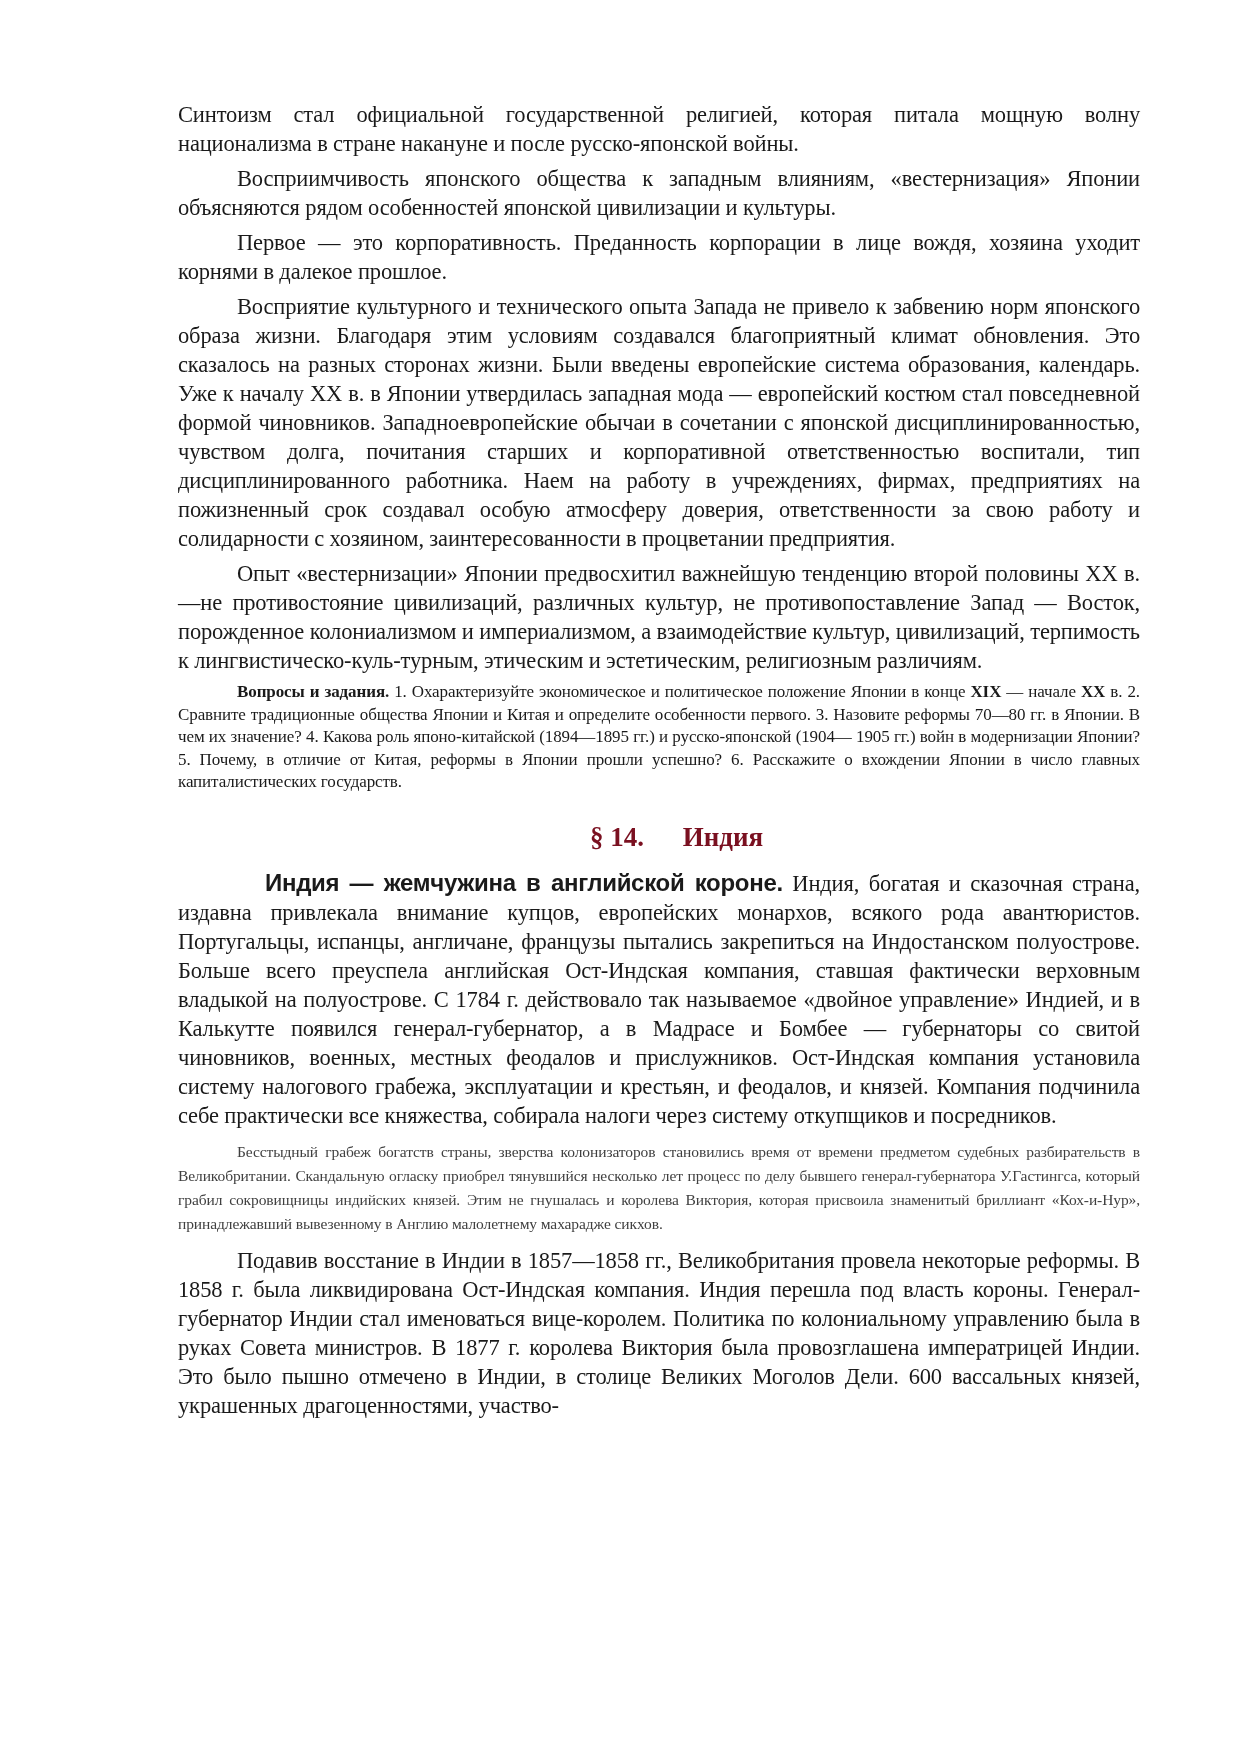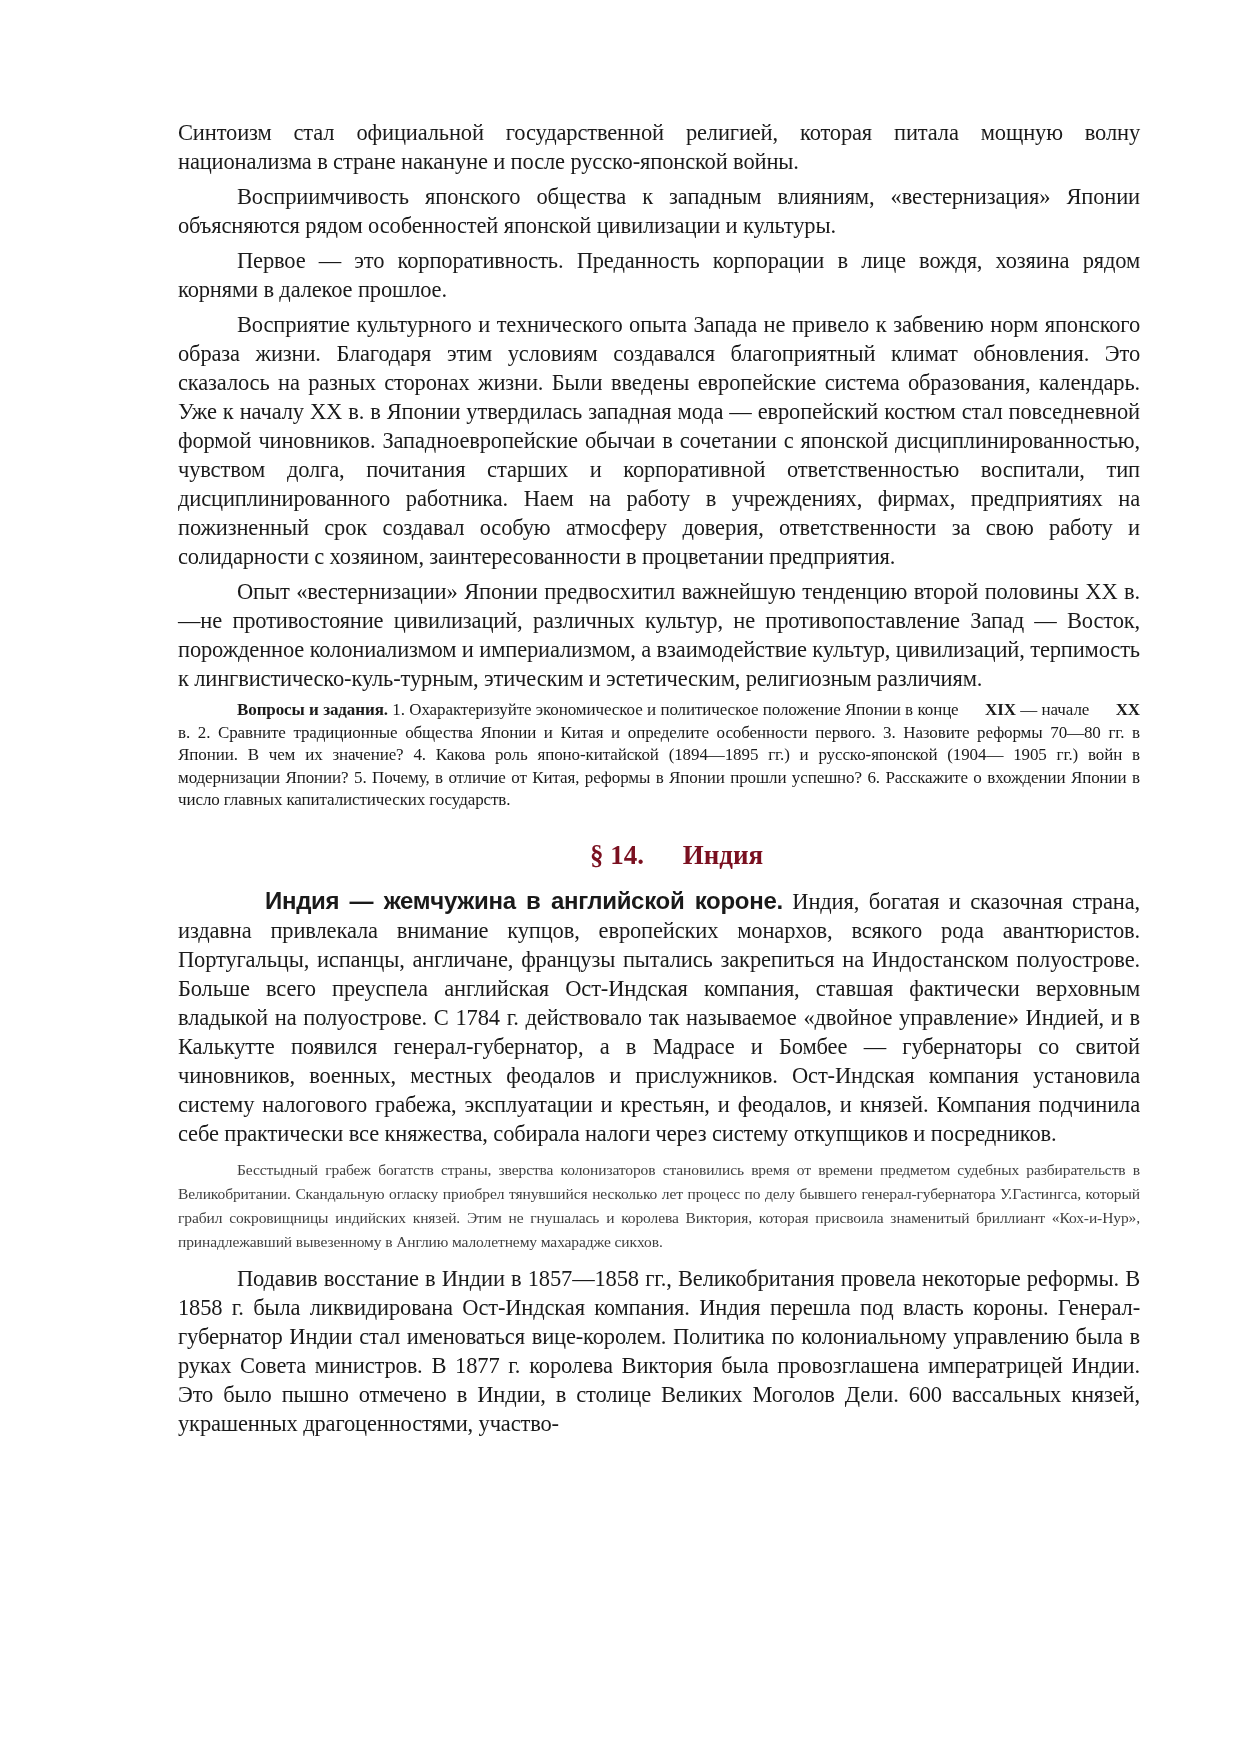--- a/index.html
+++ b/index.html
@@ -11,21 +11,21 @@
     width: 1239px;
     height: 1754px;
     position: relative;
     overflow: hidden;
     font-family: "Liberation Serif", "DejaVu Serif", serif;
     color: #1a1a1a;
   }
   .page {
     position: absolute;
     left: 178px;
-    top: 118px;
+    top: 100px;
     width: 962px;
   }
   .p {
     font-size: 22.5px;
     line-height: 29px;
     margin: 0 0 6px 0;
     text-align: justify;
     text-indent: 59px;
     letter-spacing: -0.15px;
   }
@@ -68,30 +68,30 @@
     color: #1a1a1a;
   }
   .heading .num {
     color: #7a1020;
     margin-left: 35px;
   }
   .heading .title {
     color: #7a1020;
     margin-left: 32px;
   }
-  b { font-weight: bold; margin-left: 22px; }
+  b { font-weight: bold; }
 </style>
 </head>
 <body>
 
 <div class="page">
 
   <p class="p first">Синтоизм стал официальной государственной религией, которая питала мощную волну национализма в стране накануне и после русско-японской войны.</p>
   <p class="p">Восприимчивость японского общества к западным влияниям, «вестернизация» Японии объясняются рядом особенностей японской цивилизации и культуры.</p>
-  <p class="p">Первое — это корпоративность. Преданность корпорации в лице вождя, хозяина рядом корнями в далекое прошлое.</p>
+  <p class="p">Первое — это корпоративность. Преданность корпорации в лице вождя, хозяина уходит корнями в далекое прошлое.</p>
   <p class="p">Восприятие культурного и технического опыта Запада не привело к забвению норм японского образа жизни. Благодаря этим условиям создавался благоприятный климат обновления. Это сказалось на разных сторонах жизни. Были введены европейские система образования, календарь. Уже к началу XX в. в Японии утвердилась западная мода — европейский костюм стал повседневной формой чиновников. Западноевропейские обычаи в сочетании с японской дисциплинированностью, чувством долга, почитания старших и корпоративной ответственностью воспитали, тип дисциплинированного работника. Наем на работу в учреждениях, фирмах, предприятиях на пожизненный срок создавал особую атмосферу доверия, ответственности за свою работу и солидарности с хозяином, заинтересованности в процветании предприятия.</p>
   <p class="p">Опыт «вестернизации» Японии предвосхитил важнейшую тенденцию второй половины XX в. —не противостояние цивилизаций, различных культур, не противопоставление Запад — Восток, порожденное колониализмом и империализмом, а взаимодействие культур, цивилизаций, терпимость к лингвистическо-куль-турным, этическим и эстетическим, религиозным различиям.</p>
 
   <p class="small questions"><span class="bold-lead">Вопросы и задания.</span><span> 1. Охарактеризуйте экономическое и политическое положение Японии в конце </span><b>XIX</b><span> — начале </span><b>XX</b><span> в. 2. Сравните традиционные общества Японии и Китая и определите особенности первого. 3. Назовите реформы 70—80 гг. в Японии. В чем их значение? 4. Какова роль японо-китайской (1894—1895 гг.) и русско-японской (1904— 1905 гг.) войн в модернизации Японии? 5. Почему, в отличие от Китая, реформы в Японии прошли успешно? 6. Расскажите о вхождении Японии в число главных капиталистических государств.</span></p>
 
   <h2 class="heading"><span class="num">§ 14.</span> <span class="title">Индия</span></h2>
 
   <p class="p"><span class="bold-lead-lg">Индия — жемчужина в английской короне.</span><span> Индия, богатая и сказочная страна, издавна привлекала внимание купцов, европейских монархов, всякого рода авантюристов. Португальцы, испанцы, англичане, французы пытались закрепиться на Индостанском полуострове. Больше всего преуспела английская Ост-Индская компания, ставшая фактически верховным владыкой на полуострове. С 1784 г. действовало так называемое «двойное управление» Индией, и в Калькутте появился генерал-губернатор, а в Мадрасе и Бомбее — губернаторы со свитой чиновников, военных, местных феодалов и прислужников. Ост-Индская компания установила систему налогового грабежа, эксплуатации и крестьян, и феодалов, и князей. Компания подчинила себе практически все княжества, собирала налоги через систему откупщиков и посредников.</span></p>
 
   <p class="small note">Бесстыдный грабеж богатств страны, зверства колонизаторов становились время от времени предметом судебных разбирательств в Великобритании. Скандальную огласку приобрел тянувшийся несколько лет процесс по делу бывшего генерал-губернатора У.Гастингса, который грабил сокровищницы индийских князей. Этим не гнушалась и королева Виктория, которая присвоила знаменитый бриллиант «Кох-и-Нур», принадлежавший вывезенному в Англию малолетнему махарадже сикхов.</p>

